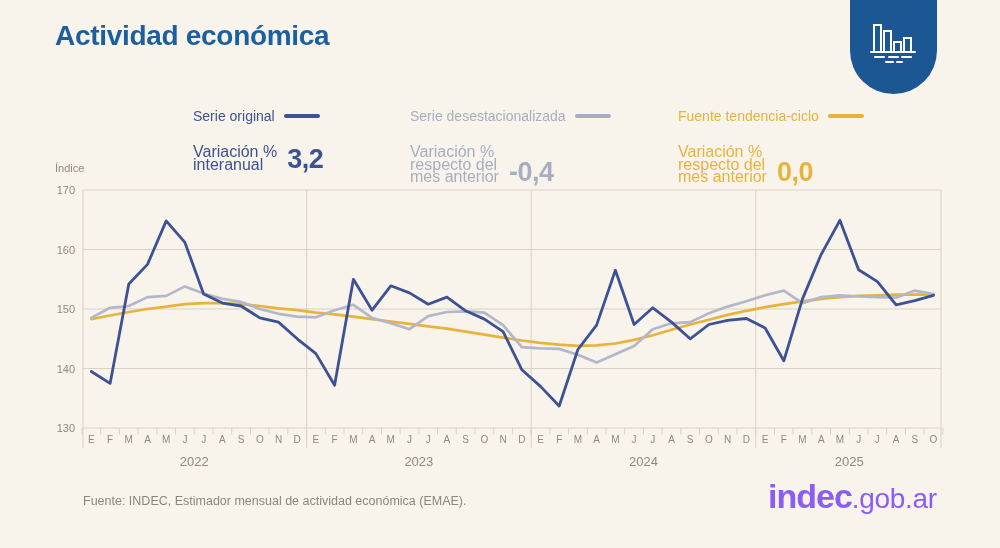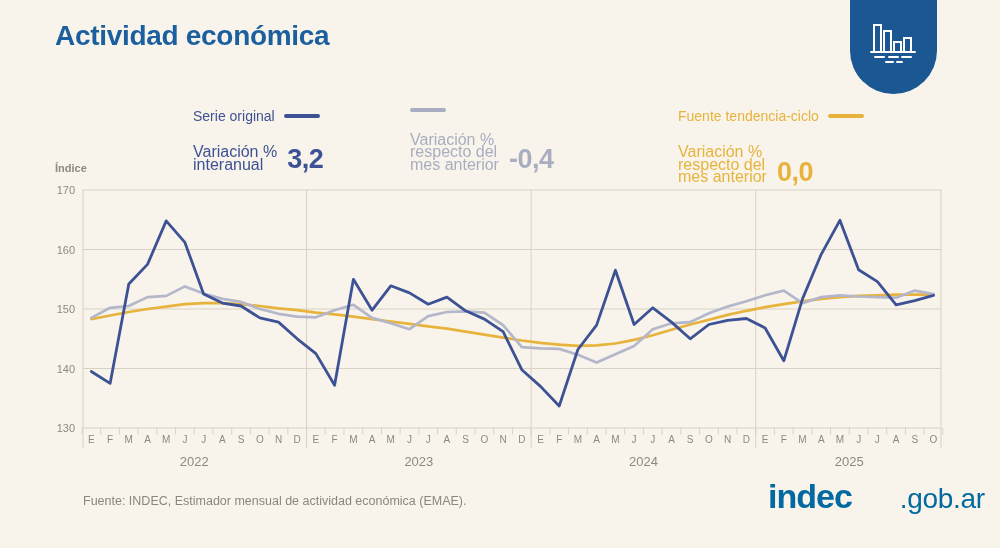--- a/index.html
+++ b/index.html
@@ -22,25 +22,25 @@
   .lg-top{display:flex;align-items:center;gap:9px;}
   .lg-label{font-size:14px;}
   .lg-swatch{display:inline-block;width:36px;height:3.5px;border-radius:2px;}
   .lg-bottom{display:flex;align-items:flex-end;gap:10px;margin-top:7px;}
   .lg-metric{font-size:16px;line-height:12.5px;margin-top:15px;}
   .lg-value{font-size:27px;font-weight:bold;line-height:24px;letter-spacing:-0.5px;text-align:center;}
   #legend-1{left:193px;}
   #legend-2{left:410px;}
   #legend-3{left:678px;}
   
-  .ylabel{left:55px;top:162px;font-size:11px;color:#8f897c;font-weight:bold;}
+  .ylabel{left:55px;top:162px;font-size:11px;color:#8f897c;}
   svg text{font-family:"Liberation Sans", sans-serif;}
   
   .source{left:55px;top:494px;font-size:12.5px;color:#8c877b;margin-left:28px;}
-  .logo{left:768px;top:477px;display:flex;align-items:baseline;color:#0369a1;gap:48px;}
+  .logo{left:768px;top:477px;display:flex;align-items:baseline;color:#8b5cf6;}
   .logo-main{font-size:34px;font-weight:bold;letter-spacing:-1px;}
   .logo-suffix{font-size:28px;letter-spacing:-0.3px;}
 </style>
 </head>
 <body>
 
 <div class="abs title">Actividad económica</div>
 <div class="abs subtitle">
 </div>
 
@@ -68,20 +68,21 @@
     <div class="lg-metric">
       <div>Variación %</div>
       <div>interanual</div>
     </div>
     <div class="lg-value">3,2</div>
   </div>
 </div>
 
 <div class="abs lg" id="legend-2" style="color: rgb(169, 173, 192);">
   <div class="lg-top">
+    <span class="lg-label">Serie desestacionalizada</span>
     <span class="lg-swatch" style="background: rgb(169, 173, 192);"></span>
   </div>
   <div class="lg-bottom">
     <div class="lg-metric">
       <div>Variación %</div>
       <div>respecto del</div>
       <div>mes anterior</div>
     </div>
     <div class="lg-value">-0,4</div>
   </div>

